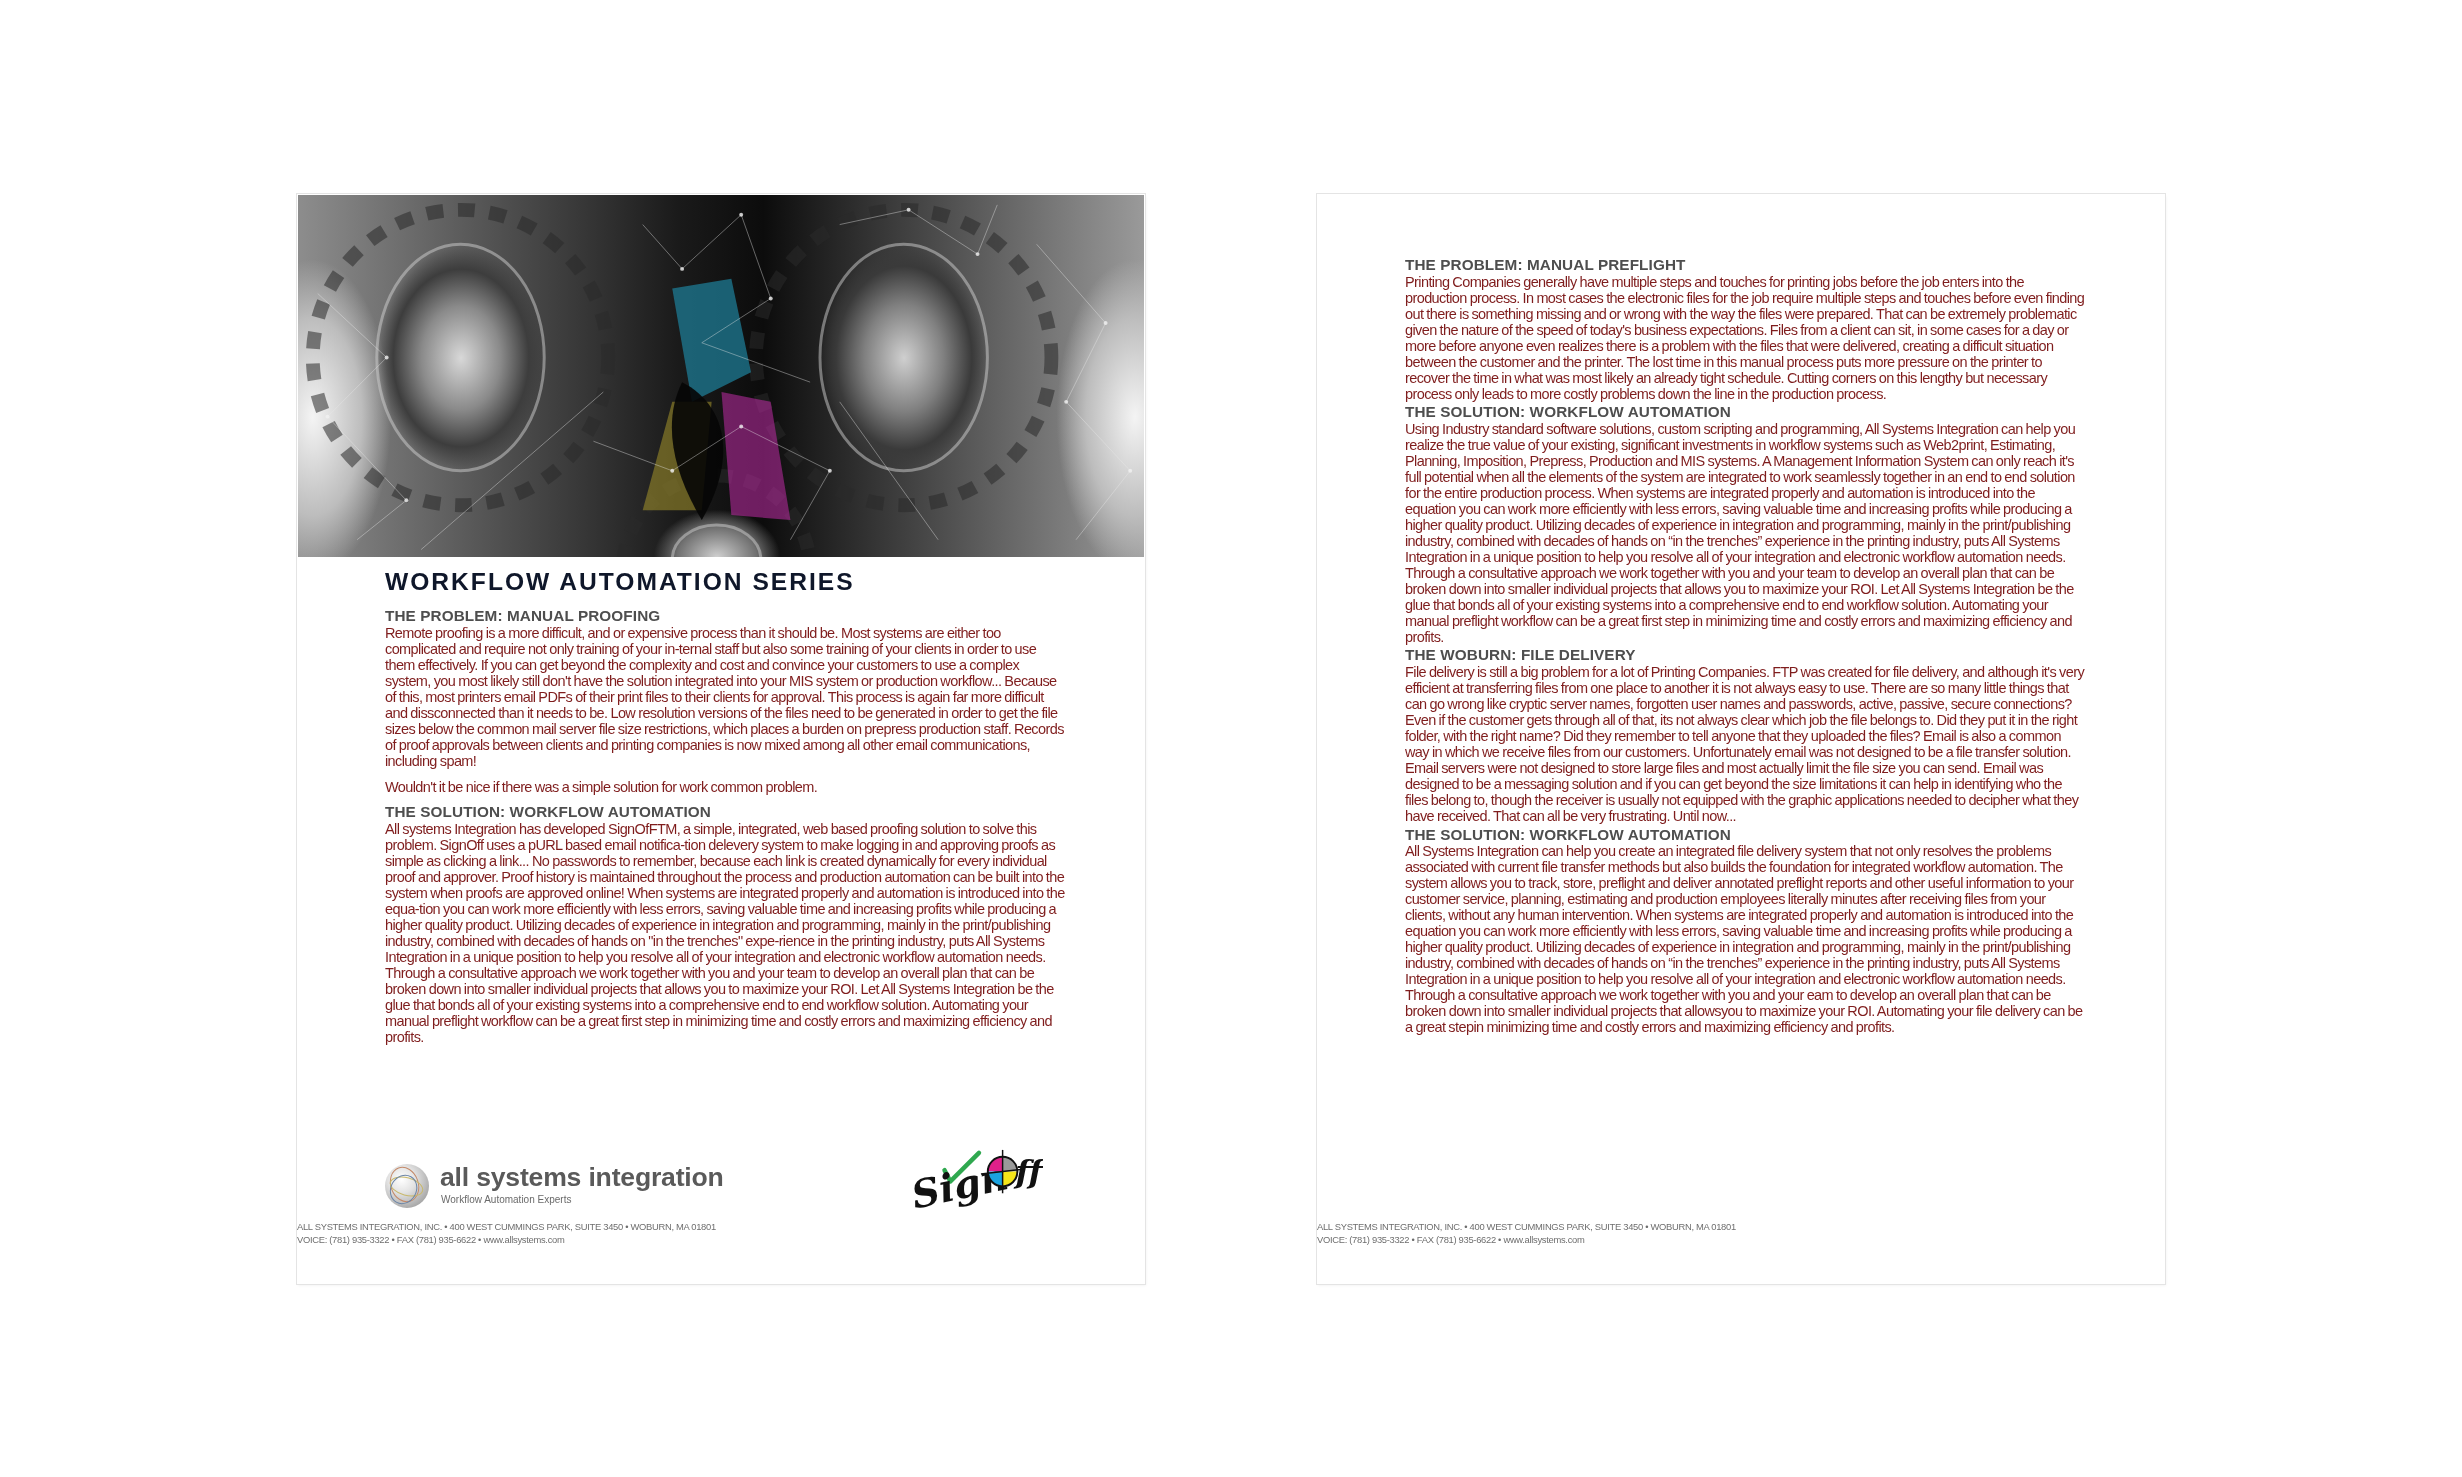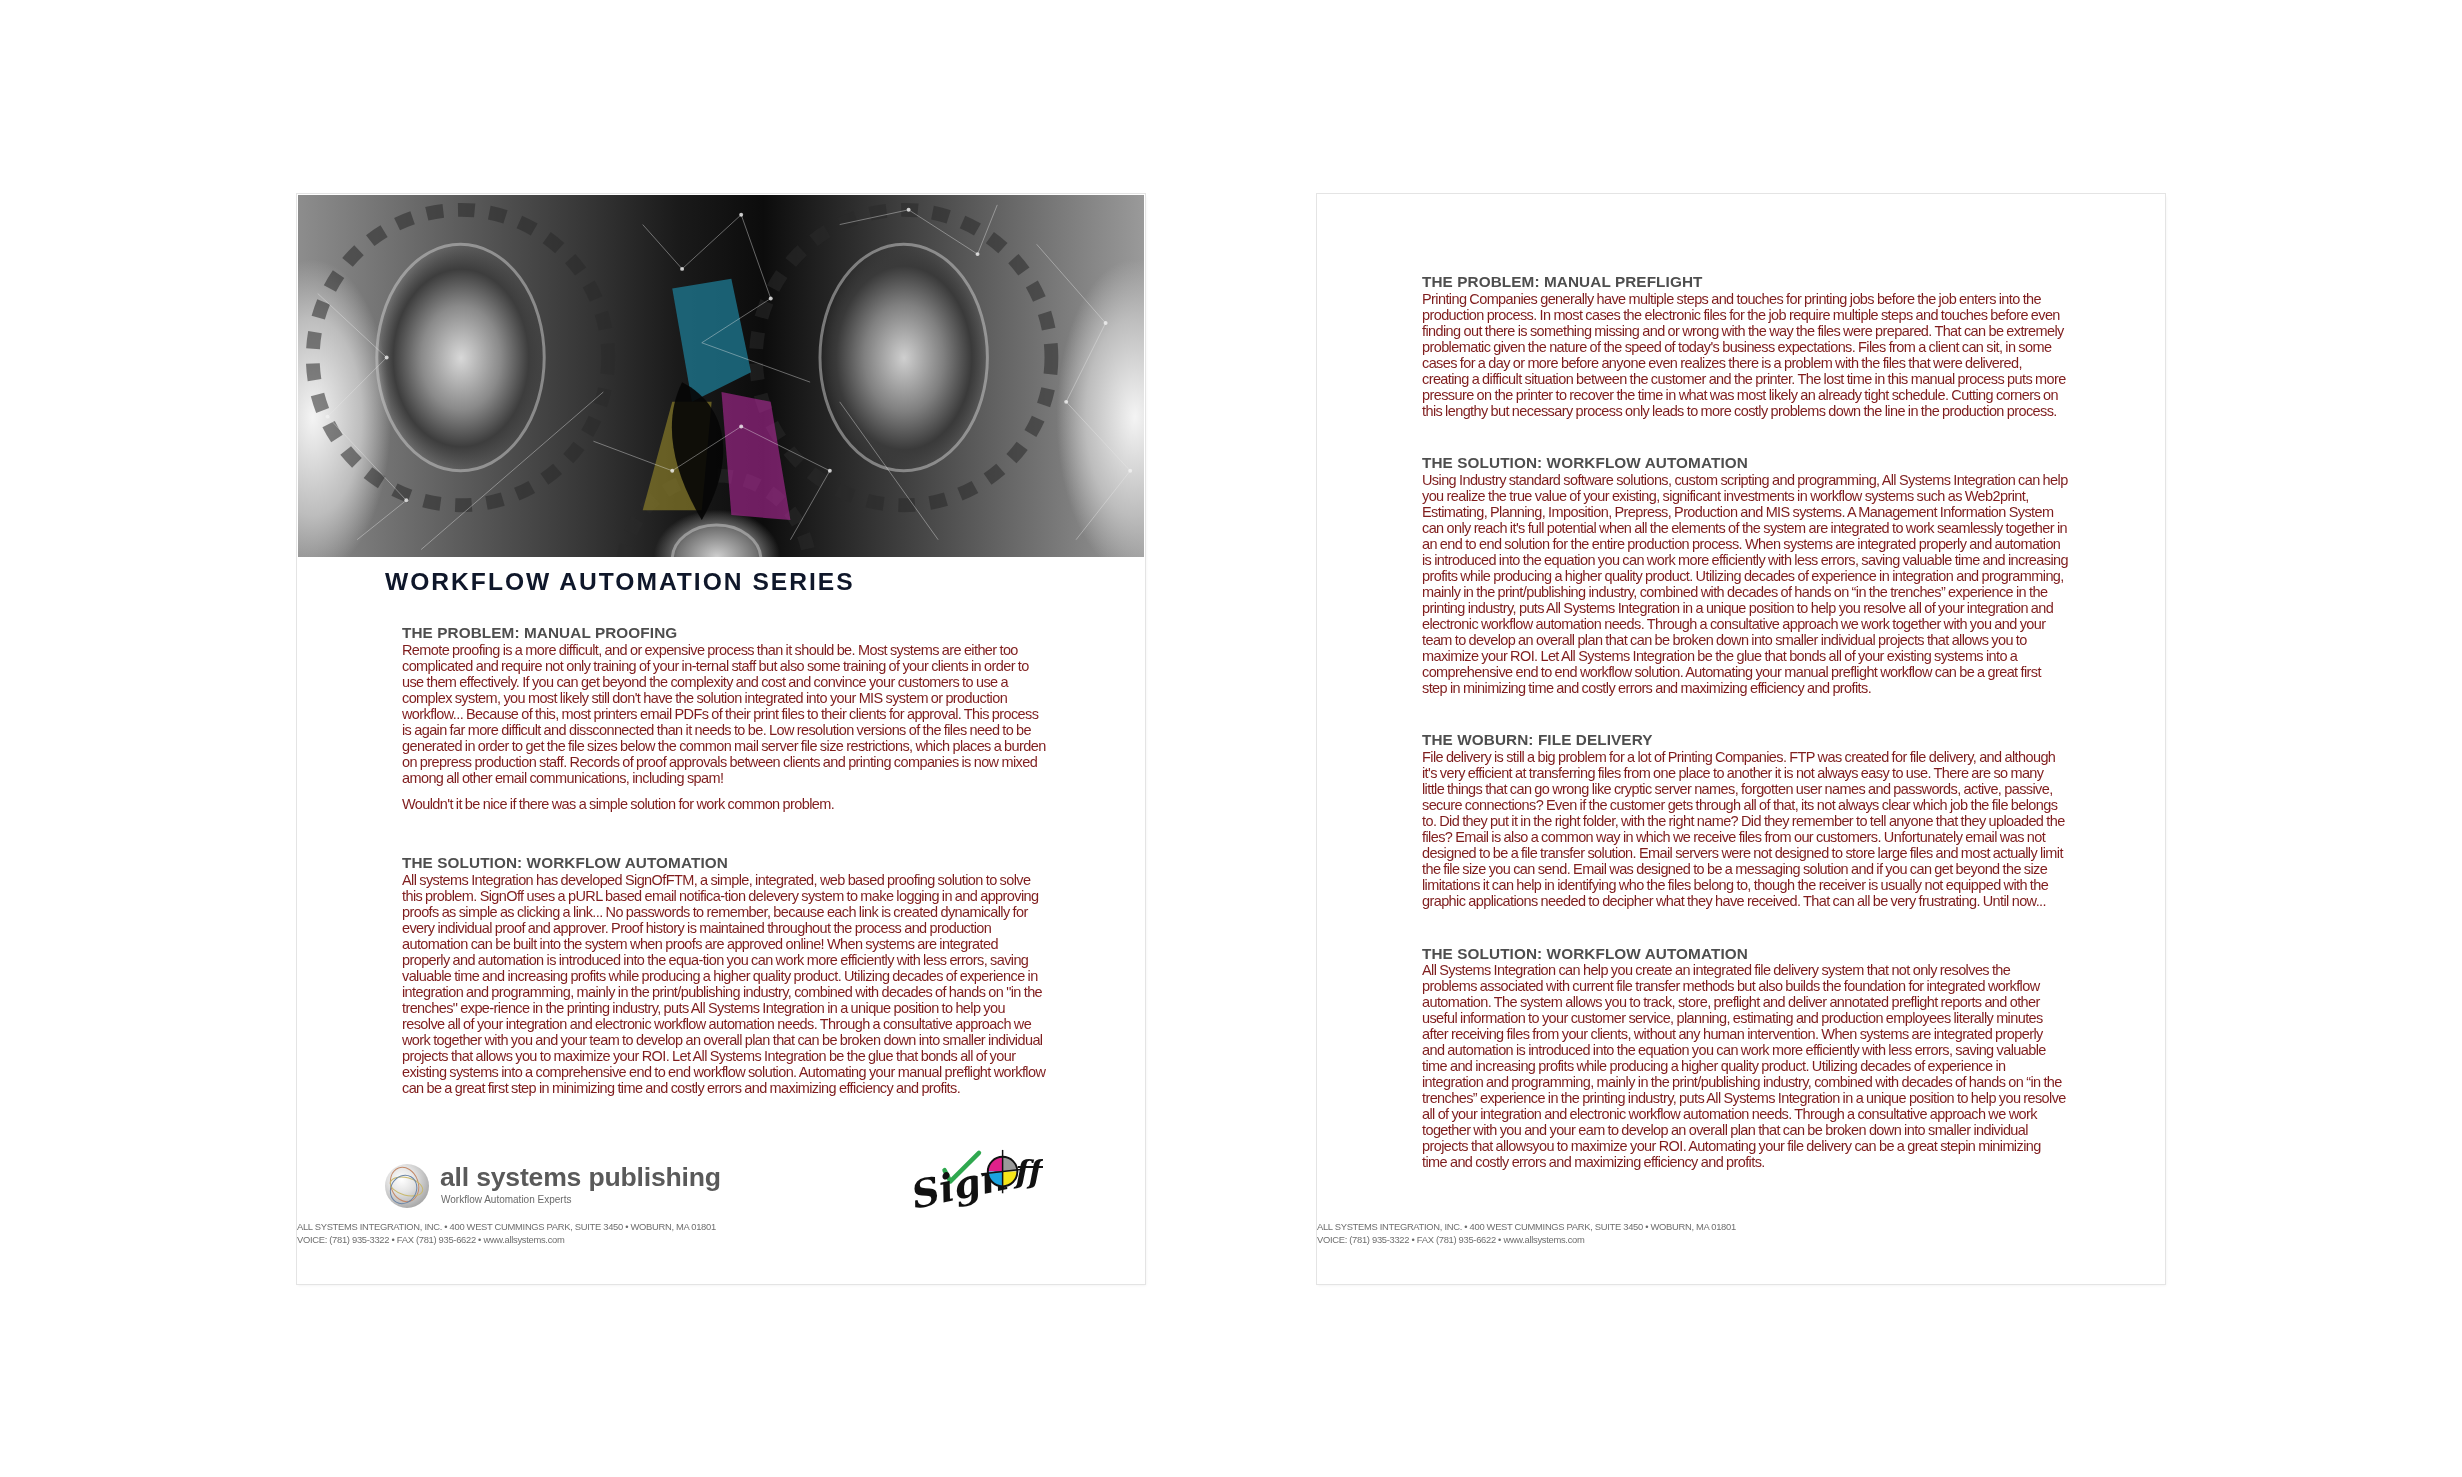--- a/index.html
+++ b/index.html
@@ -22,21 +22,21 @@
   .hero svg { position:absolute; left:0; top:0; }
 
   .series-title { position:absolute; left:88px; top:374px; font-size:24.6px; font-weight:bold;
                   letter-spacing:2px; color:#0f172a; white-space:nowrap; }
   .heading { font-weight:bold; color:#4e4e4e; font-size:15.3px; letter-spacing:0.1px; margin:0;
              line-height:16.7px; white-space:nowrap; }
   .body-text { font-size:14.5px; line-height:16px; color:#7f1d1d; margin:0;
                transform-origin:left top; letter-spacing:-0.6px; word-spacing:-0.5px; }
   .col-left { position:absolute; left:88px; top:414px; width:680px; }
   .col-right { position:absolute; left:88px; top:63px; width:680px; }
-  .section { margin:17px; }
+  .section { margin:0; }
   .gap-small { height:9.8px; }
   .gap-tiny { height:2.5px; }
 
   .logo-asi { position:absolute; left:88px; top:967px; height:54px; width:355px; }
   .sphere { position:absolute; left:0; top:3px; width:44px; height:44px; border-radius:50%;
             background:radial-gradient(circle at 38% 35%, #ffffff 0%, #e2e2e2 35%, #a9a9a9 75%, #7a7a7a 100%); }
   .asi-name { position:absolute; left:55px; top:1px; font-size:26.6px; font-weight:bold; color:#5a5a5a; white-space:nowrap; letter-spacing:-0.2px; }
   .asi-tag { position:absolute; left:56px; top:33px; font-size:10px; color:#6a6a6a; white-space:nowrap; }
 
   .logo-signoff { position:absolute; left:613px; top:949px; width:133px; height:69px; }
@@ -114,21 +114,21 @@
   </div>
 
   <div class="logo-asi">
     <div class="sphere">
       <svg width="44" height="44" viewBox="0 0 90 90">
         <ellipse cx="40" cy="42" rx="28" ry="36" fill="none" stroke="#c48a6a" stroke-width="2" transform="rotate(-20 40 42)"></ellipse>
         <ellipse cx="44" cy="46" rx="34" ry="18" fill="none" stroke="#c8b86a" stroke-width="2" transform="rotate(15 44 46)"></ellipse>
         <ellipse cx="38" cy="52" rx="26" ry="30" fill="none" stroke="#6a84a6" stroke-width="2" transform="rotate(30 38 52)"></ellipse>
       </svg>
     </div>
-    <div class="asi-name">all systems publishing</div>
+    <div class="asi-name">all systems integration</div>
     <div class="asi-tag">Workflow Automation Experts</div>
   </div>
 
   <div class="logo-signoff">
     <svg width="133" height="69" viewBox="0 0 270 140">
       <path d="M70 55 L82 78 L140 20" fill="none" stroke="#2fa84f" stroke-width="9" stroke-linecap="round" stroke-linejoin="round"></path>
       <text x="5" y="118" font-family="'DejaVu Serif', serif" font-style="italic" font-weight="bold" font-size="78" fill="#111" transform="rotate(-12 80 100)">Sign</text>
       <g transform="translate(188 58)">
         <path d="M0 0 L0 -30 A30 30 0 0 0 -30 0 Z" fill="#e0218a"></path>
         <path d="M0 0 L30 0 A30 30 0 0 0 0 -30 Z" fill="#9a9a9a"></path>

